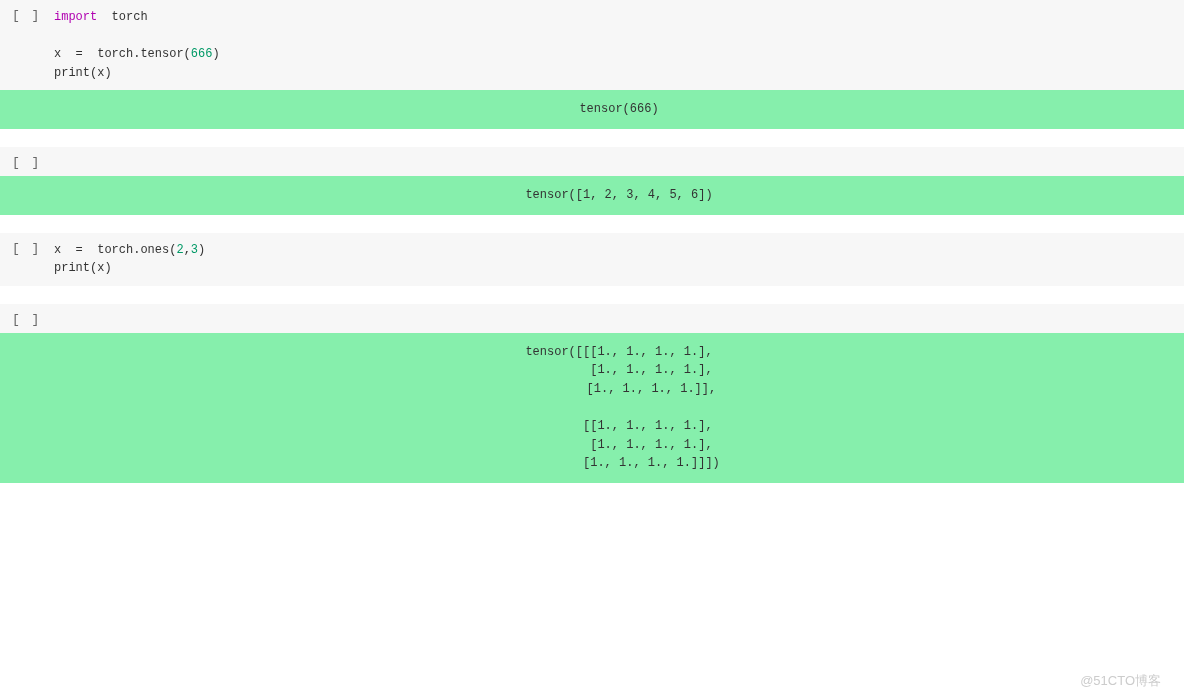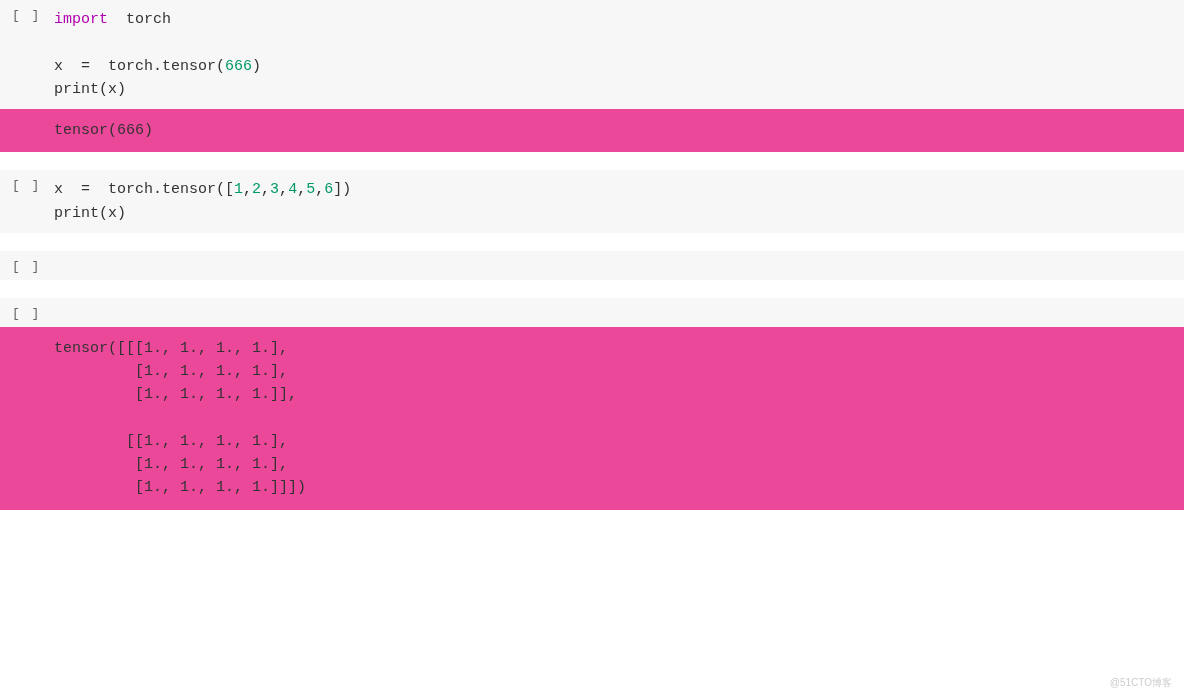--- a/index.html
+++ b/index.html
@@ -23,62 +23,63 @@
   }
   .input-row, .output-row {
     display: flex;
     align-items: flex-start;
   }
   .input-row {
     background: #f7f7f7;
     padding: 6px 0 6px 0;
   }
   .output-row {
-    background: #ec4899;
+    background: #86efac;
     padding: 8px 0 8px 0;
+    text-align: center;
   }
   .prompt {
     flex: 0 0 50px;
     text-align: left;
     padding-left: 12px;
     padding-top: 2px;
     color: #666;
     font-family: "Courier New", monospace;
     font-size: 13px;
     letter-spacing: 2px;
     user-select: none;
   }
   .prompt-empty {
     flex: 0 0 50px;
   }
   pre.code, pre.output {
     margin: 0;
     padding: 2px 0 2px 4px;
     font-family: "Courier New", Consolas, monospace;
-    font-size: 15px;
+    font-size: 12px;
     line-height: 1.55;
     white-space: pre;
     flex: 1;
   }
   pre.code {
     color: #333;
   }
   pre.output {
     color: #333;
   }
   .kw-import { color: #b000b0; }
   .num { color: #009966; }
   .cell-gap { height: 18px; background:#ffffff; }
   .watermark {
     position: fixed;
-    right: 12px;
+    right: 23px;
     bottom: 10px;
     color: #cccccc;
     font-family: Arial, sans-serif;
-    font-size: 10px;
+    font-size: 13px;
     pointer-events: none;
   }
 </style>
 </head>
 <body>
 
 <div class="notebook" id="notebook-root">
     <div class="cell">
       <div class="input-row">
         <div class="prompt">[ ]</div>
@@ -89,28 +90,32 @@
       </div>
       <div class="output-row">
         <div class="prompt-empty"></div>
         <pre class="output">tensor(666)</pre>
       </div>
     </div>
     <div class="cell-gap"></div>
     <div class="cell">
       <div class="input-row">
         <div class="prompt">[ ]</div>
-        <pre class="code"><span>x  =  torch.tensor([</span><span class="num">1</span><span>,</span><span class="num">2</span><span>,</span><span class="num">3</span><span>,</span><span class="num">4</span><span>,</span><span class="num">5</span><span>,</span><span class="num">6</span><span>])</span>
-<span>print(x)</span></pre>
+      </div>
+      <div class="output-row">
+        <div class="prompt-empty"></div>
+        <pre class="output">tensor([1, 2, 3, 4, 5, 6])</pre>
       </div>
     </div>
     <div class="cell-gap"></div>
     <div class="cell">
       <div class="input-row">
         <div class="prompt">[ ]</div>
+        <pre class="code"><span>x  =  torch.ones(</span><span class="num">2</span><span>,</span><span class="num">3</span><span>)</span>
+<span>print(x)</span></pre>
       </div>
     </div>
     <div class="cell-gap"></div>
     <div class="cell">
       <div class="input-row">
         <div class="prompt">[ ]</div>
       </div>
       <div class="output-row">
         <div class="prompt-empty"></div>
         <pre class="output">tensor([[[1., 1., 1., 1.],

